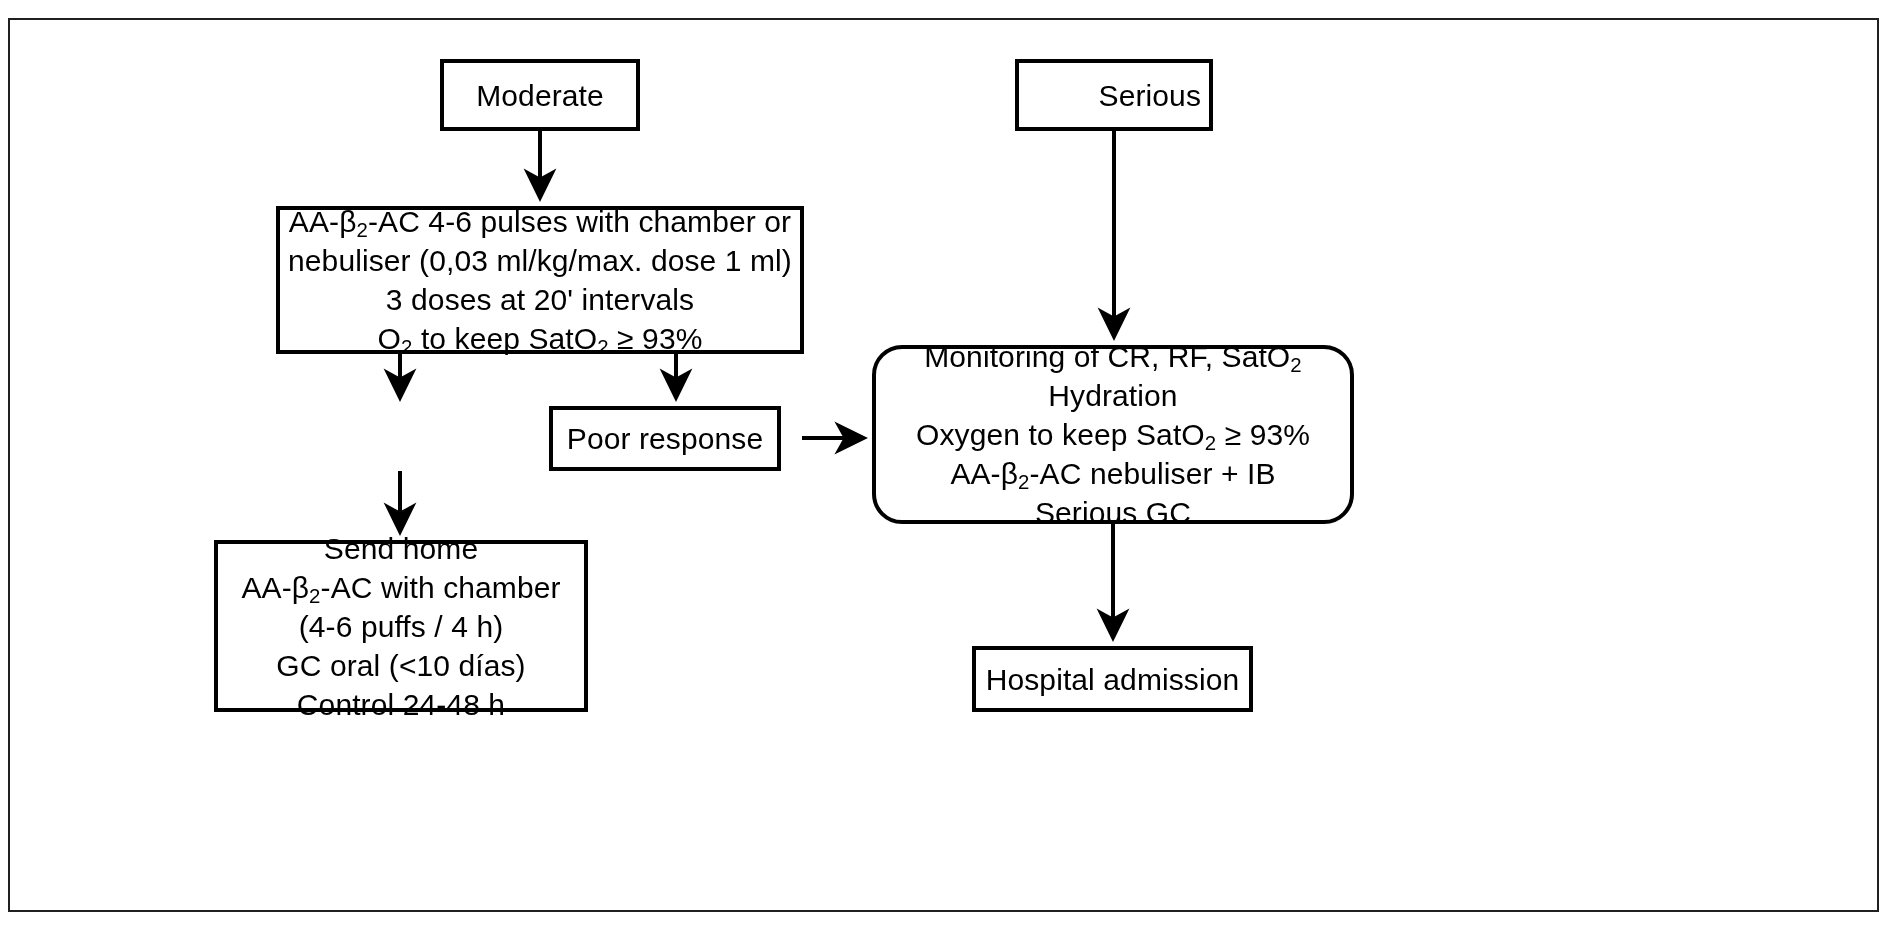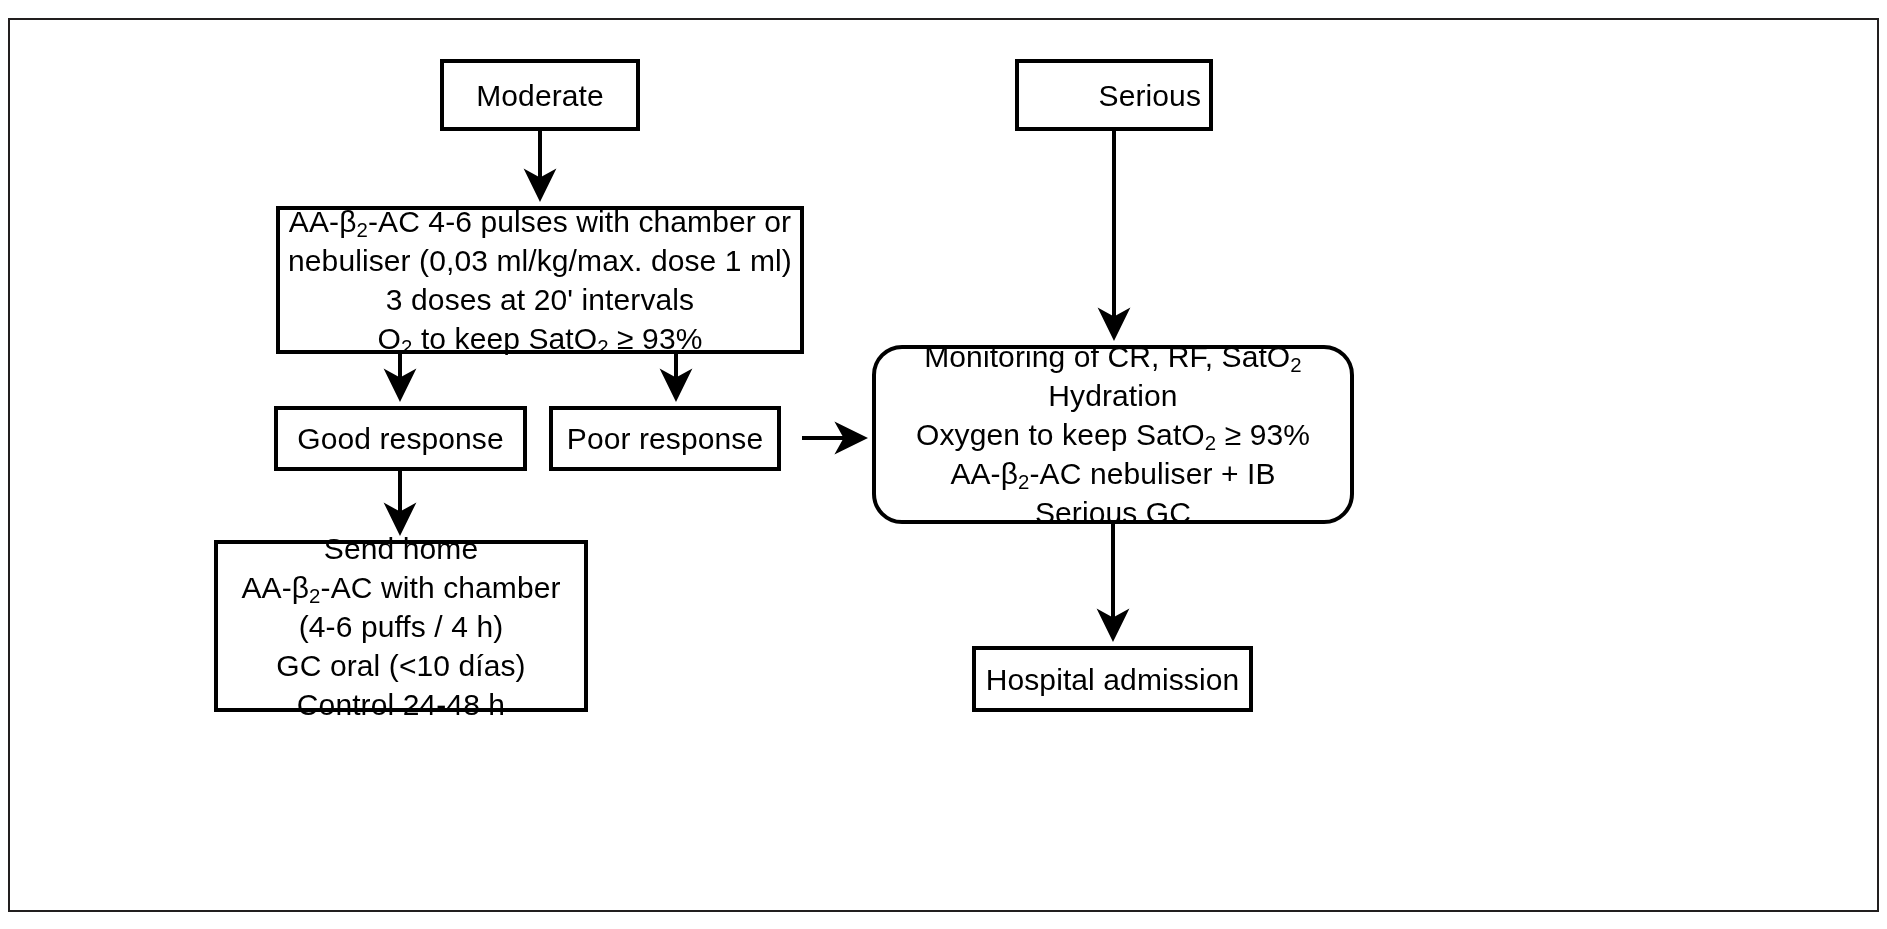--- a/index.html
+++ b/index.html
@@ -116,23 +116,20 @@
   </div>
 
   <div class="node" id="node-serious">
     <div class="lines"><span class="line">Serious</span></div>
   </div>
 
   <div class="node" id="node-treatment">
     <div class="lines"><span class="line">AA-β<sub>2</sub>-AC 4-6 pulses with chamber or</span><span class="line">nebuliser (0,03 ml/kg/max. dose 1 ml)</span><span class="line">3 doses at 20' intervals</span><span class="line">O<sub>2</sub> to keep SatO<sub>2</sub> ≥ 93%</span></div>
   </div>
 
-  <div class="node" id="node-good">
-    <div class="lines"><span class="line">Good response</span></div>
-  </div>
 
   <div class="node" id="node-poor">
     <div class="lines"><span class="line">Poor response</span></div>
   </div>
 
   <div class="node" id="node-monitoring">
     <div class="lines"><span class="line">Monitoring of CR, RF, SatO<sub>2</sub></span><span class="line">Hydration</span><span class="line">Oxygen to keep SatO<sub>2</sub> ≥ 93%</span><span class="line">AA-β<sub>2</sub>-AC nebuliser + IB</span><span class="line">Serious GC</span></div>
   </div>
 
   <div class="node" id="node-sendhome">

